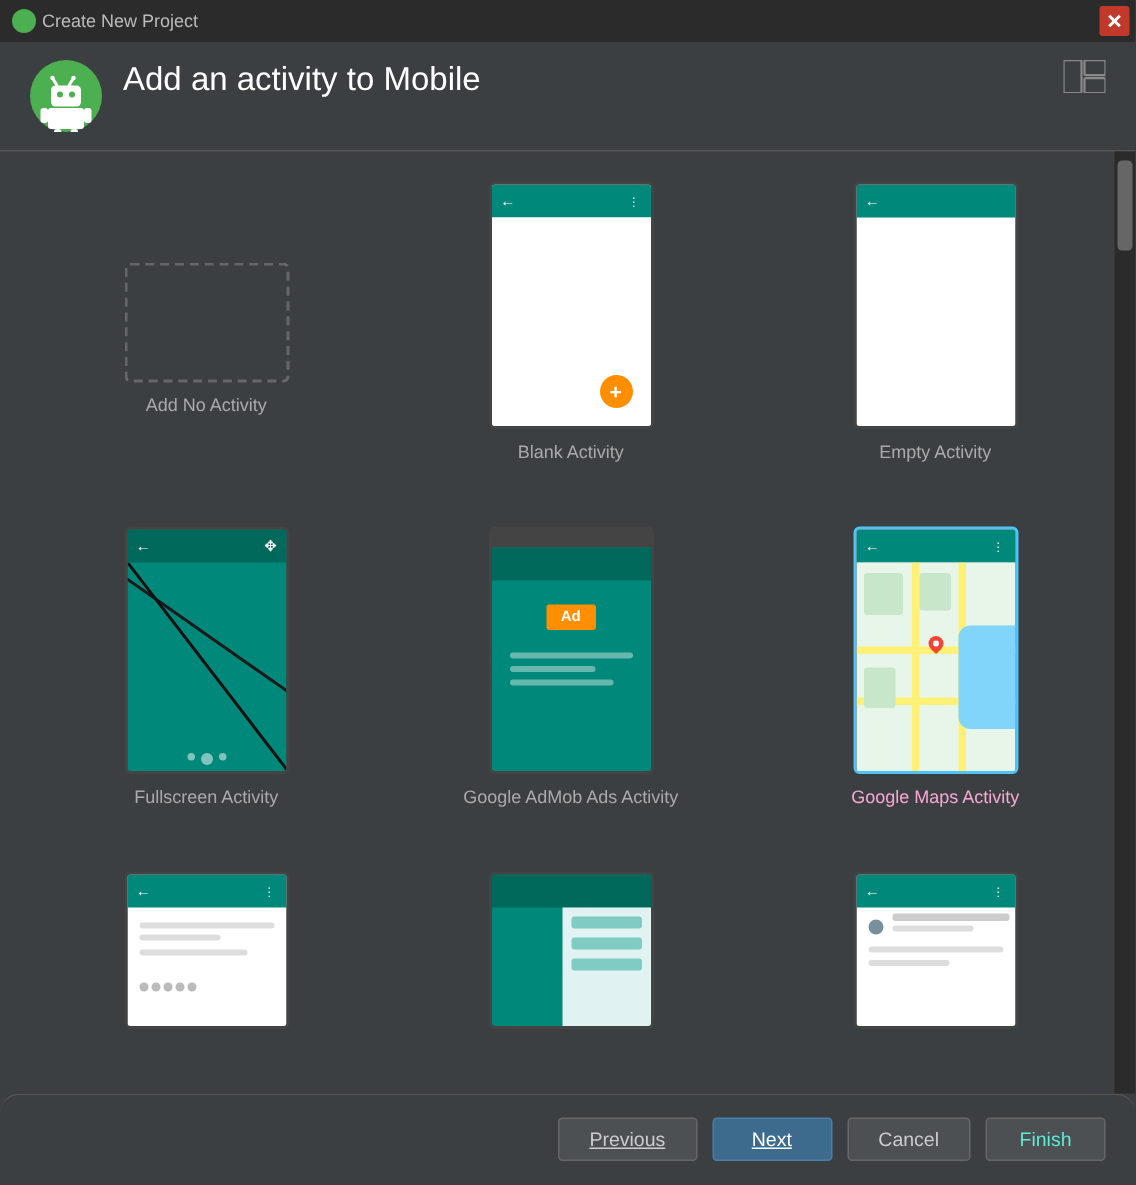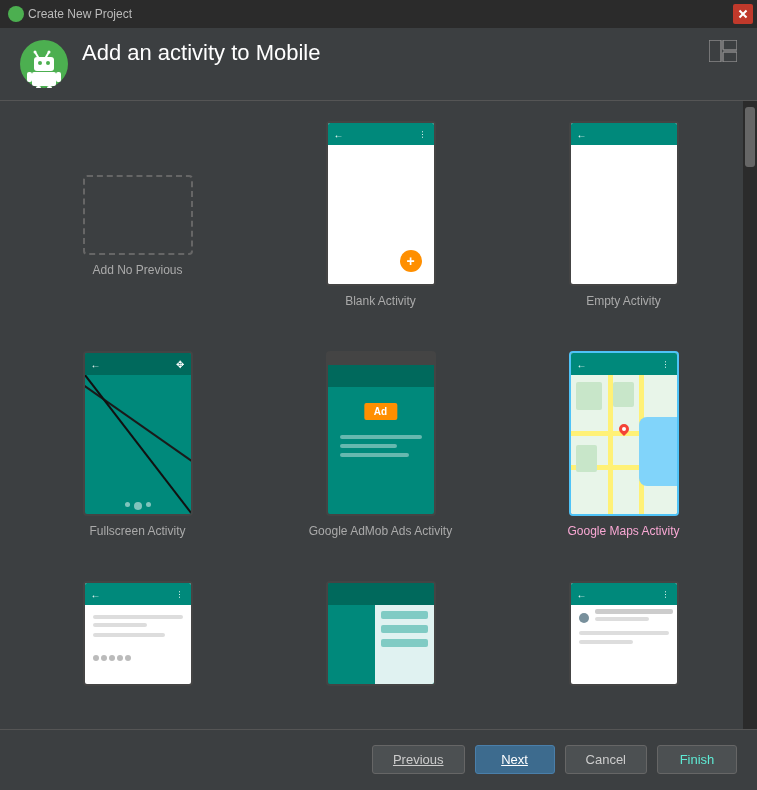--- a/index.html
+++ b/index.html
@@ -502,20 +502,21 @@
     
     .bottom-bar {
       height: 60px;
       background: #3c3f41;
       border-top: 1px solid #555;
       display: flex;
       align-items: center;
       justify-content: flex-end;
       padding: 0 20px;
       gap: 10px;
+      border-radius: 13px;
     }
     .btn {
       padding: 6px 20px;
       font-size: 13px;
       cursor: pointer;
       border-radius: 3px;
       border: 1px solid #666;
       background: #4c5052;
       color: #cccccc;
       min-width: 80px;
@@ -575,21 +576,21 @@
       <rect x="14" y="12" width="14" height="10" rx="1" fill="none" stroke="#888" stroke-width="1.5"></rect>
     </svg>
   </div>
 </div>
 
 <div class="main">
   <div class="grid-container">
 
     <div class="activity-card no-activity">
       <div class="no-activity-box"></div>
-      <span class="card-label">Add No Previous</span>
+      <span class="card-label">Add No Activity</span>
     </div>
 
     <div class="activity-card">
       <div class="card-preview">
         <div class="blank-preview">
           <div class="blank-topbar">
             <span class="bar-arrow">←</span>
             <span class="bar-dots">⋮</span>
           </div>
           <div class="blank-content">

